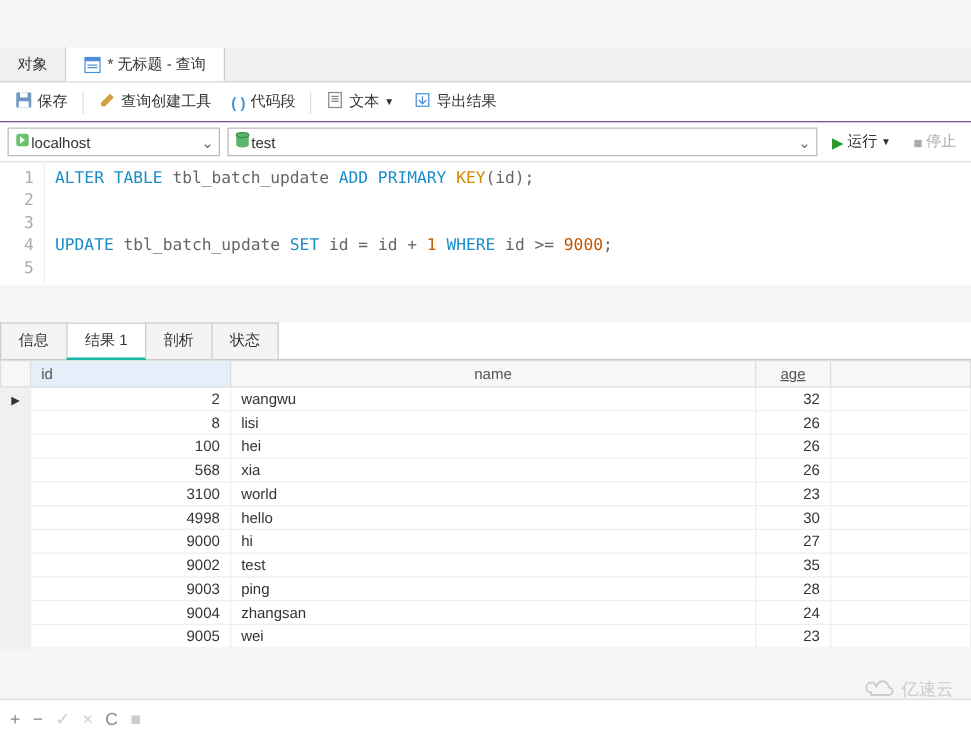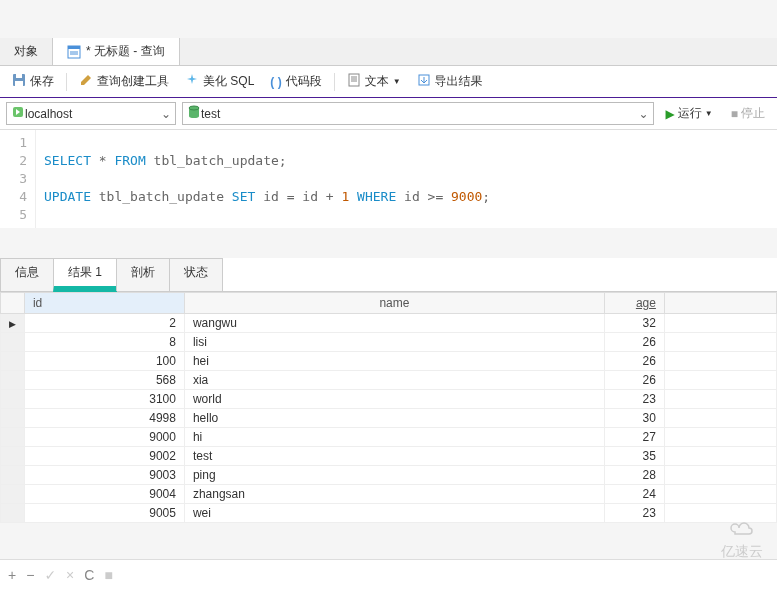--- a/index.html
+++ b/index.html
@@ -27,35 +27,35 @@
     .code { padding: 4px 8px; line-height: 18px; }
     .kw { color: #1a8cc8; }
     .fn { color: #d08800; }
     .num { color: #c05800; }
     .id { color: #666; }
     .str { color: #666; }
     
     .result-area { margin-top: 30px; background: #fff; }
     .result-tabs { display: flex; border-bottom: 1px solid #ccc; }
     .result-tab { padding: 5px 14px; border: 1px solid #ccc; border-bottom: none; background: #f4f4f4; margin-right: -1px; cursor: pointer; }
-    .result-tab.active { background: #fff; border-bottom: 6px solid #14b8a6; margin-bottom: -1px; }
+    .result-tab.active { background: #fff; border-bottom: 2px solid #14b8a6; margin-bottom: -1px; }
     
     .grid { border-collapse: collapse; width: 100%; background: #fff; }
     .grid th { text-align: center; font-weight: normal; background: #f7f7f7; border: 1px solid #ddd; padding: 3px 8px; color: #555; }
     .grid td { border: 1px solid #eee; padding: 2px 8px; }
     .grid .id-col { width: 160px; text-align: right; }
     .grid .name-col { width: 420px; }
     .grid .age-col { width: 60px; text-align: right; }
     .row-indicator { width: 12px; background: #f0f0f0; border: 1px solid #ddd; }
     .row-indicator.active::before { content: "▶"; font-size: 9px; color: #333; }
     
     .bottom-bar { position: absolute; bottom: 0; left: 0; right: 0; height: 30px; background: #fff; border-top: 1px solid #ddd; display: flex; align-items: center; padding: 0 8px; gap: 10px; color: #888; }
     .bottom-bar .btn { cursor: pointer; font-size: 14px; }
     
-    .watermark { position: absolute; right: 14px; bottom: 28px; color: #ccc; font-size: 14px; display: flex; align-items: center; gap: 4px; flex-direction: column; }
+    .watermark { position: absolute; right: 14px; bottom: 28px; color: #ccc; font-size: 14px; display: flex; align-items: center; gap: 4px; }
   </style>
 </head>
 <body>
 
 <div class="tabs-top">
   <div class="tab-top">
     <span>对象</span>
   </div>
   <div class="tab-top active">
     <span class="tab-icon">
@@ -80,26 +80,20 @@
     <span>保存</span>
   </div>
   <div class="tb-sep"></div>
   <div class="tb-btn">
     <span><svg width="14" height="14" viewBox="0 0 14 14">
           <path d="M9 2 L12 5 L5 12 L2 12 L2 9 Z" fill="#d0a040"></path>
         </svg></span>
     <span>查询创建工具</span>
   </div>
   <div class="tb-btn">
-    <span><svg width="14" height="14" viewBox="0 0 14 14">
-          <path d="M7 1 L8 5 L12 6 L8 7 L7 11 L6 7 L2 6 L6 5 Z" fill="#5bb5e8"></path>
-        </svg></span>
-    <span>美化 SQL</span>
-  </div>
-  <div class="tb-btn">
     <span style="color:#4a90d9;font-weight:bold;">( )</span>
     <span>代码段</span>
   </div>
   <div class="tb-sep"></div>
   <div class="tb-btn">
     <span><svg width="14" height="14" viewBox="0 0 14 14">
           <rect x="2" y="1" width="10" height="12" fill="#fff" stroke="#888"></rect>
           <line x1="4" y1="4" x2="10" y2="4" stroke="#888"></line>
           <line x1="4" y1="6" x2="10" y2="6" stroke="#888"></line>
           <line x1="4" y1="8" x2="10" y2="8" stroke="#888"></line>
@@ -147,41 +141,41 @@
 
 <div class="editor">
   <div class="gutter">
     <div>1</div>
     <div>2</div>
     <div>3</div>
     <div>4</div>
     <div>5</div>
   </div>
   <div class="code">
+    <div><span class="kw">ALTER TABLE</span> <span class="str">tbl_batch_update</span> <span class="kw">ADD PRIMARY</span> <span class="fn">KEY</span><span class="id">(id);</span></div>
     <div>&nbsp;</div>
-    <div><span class="kw">SELECT</span> <span class="id">*</span> <span class="kw">FROM</span> <span class="str">tbl_batch_update;</span></div>
     <div>&nbsp;</div>
     <div><span class="kw">UPDATE</span> <span class="str">tbl_batch_update</span> <span class="kw">SET</span> <span class="id">id</span> <span class="id">=</span> <span class="id">id</span> <span class="id">+</span> <span class="num">1</span> <span class="kw">WHERE</span> <span class="id">id</span> <span class="id">&gt;=</span> <span class="num">9000</span><span class="id">;</span></div>
   </div>
 </div>
 
 <div class="result-area">
   <div class="result-tabs">
     <div class="result-tab"><span>信息</span></div>
     <div class="result-tab active"><span>结果 1</span></div>
     <div class="result-tab"><span>剖析</span></div>
     <div class="result-tab"><span>状态</span></div>
   </div>
   <table class="grid">
     <thead>
       <tr>
         <th class="row-indicator"></th>
         <th class="id-col" style="text-align:left;background:#e4effa;"><span>id</span></th>
         <th class="name-col"><span>name</span></th>
-        <th class="age-col" style="text-align:right;text-decoration:underline;"><span>age</span></th>
+        <th class="age-col" style="text-align:center;text-decoration:underline;"><span>age</span></th>
         <th></th>
       </tr>
     </thead>
     <tbody id="grid-body">
         <tr>
           <td class="row-indicator active"></td>
     <td class="id-col">2</td>
     <td class="name-col">wangwu</td>
     <td class="age-col">32</td>
     <td></td>

